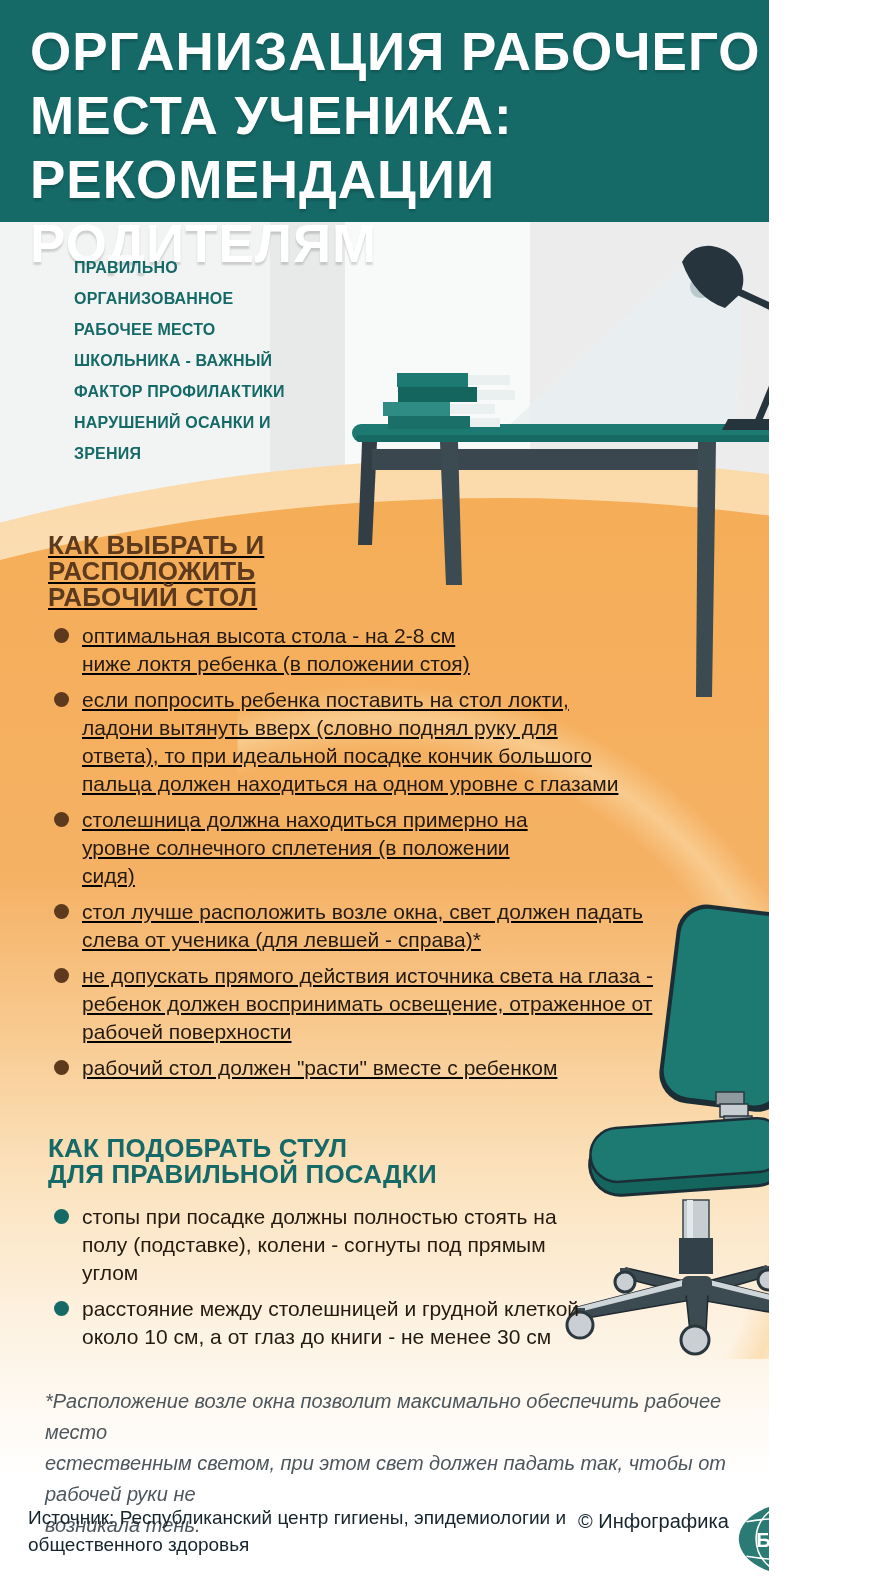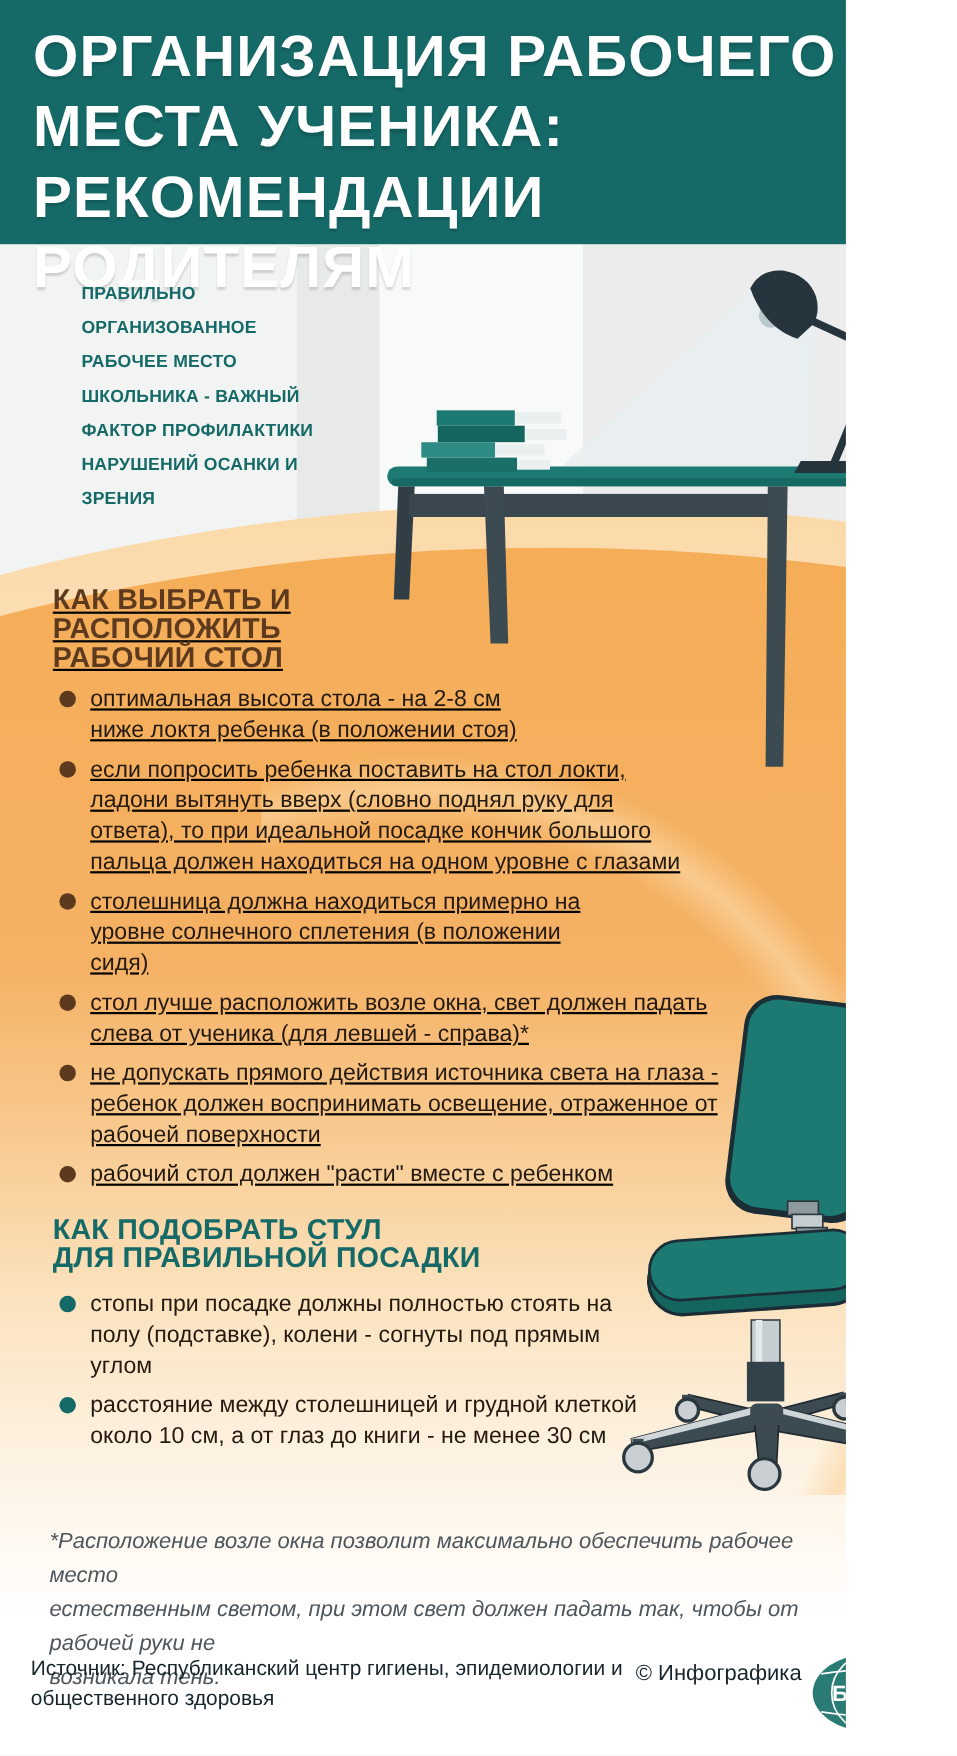--- a/index.html
+++ b/index.html
@@ -32,21 +32,21 @@
       text-shadow:0 3px 2px rgba(0,0,0,.15);}
 
   
   .intro{position:absolute;left:45px;top:252px;z-index:6;color:#156a68;font-weight:bold;
       font-size:16px;line-height:31px;letter-spacing:.2px;margin-left:29px;}
   .section{position:absolute;left:48px;z-index:6;}
   .section .sec-title{font-weight:bold;font-size:26px;line-height:1.0;letter-spacing:.2px;margin:0 0 12px 0;}
   .sec-desk{top:532px;text-decoration:underline;}
   .sec-desk .sec-title{color:#5d3a1d;}
   .sec-chair{top:1104px;}
-  .sec-chair .sec-title{color:#156a68;margin-bottom:16px;}
+  .sec-chair .sec-title{color:#156a68;margin-bottom:16px;margin-top:31px;}
   ul.bullets{list-style:none;margin:0;padding:0;}
   ul.bullets li{display:flex;margin-bottom:8px;}
   ul.bullets .dot{width:15px;height:15px;border-radius:50%;flex:0 0 15px;margin:6px 13px 0 6px;}
   .sec-desk .dot{background:#5d3a1d;}
   .sec-chair .dot{background:#156a68;}
   ul.bullets .btxt{font-size:21px;line-height:28px;color:#241a10;max-width:580px;}
   ul.bullets li.b-low .dot{align-self:flex-end;margin-bottom:6px;}
 
   .footnote{position:absolute;left:45px;top:1386px;z-index:6;color:#4d565c;font-style:italic;
       font-size:20px;line-height:31px;}

